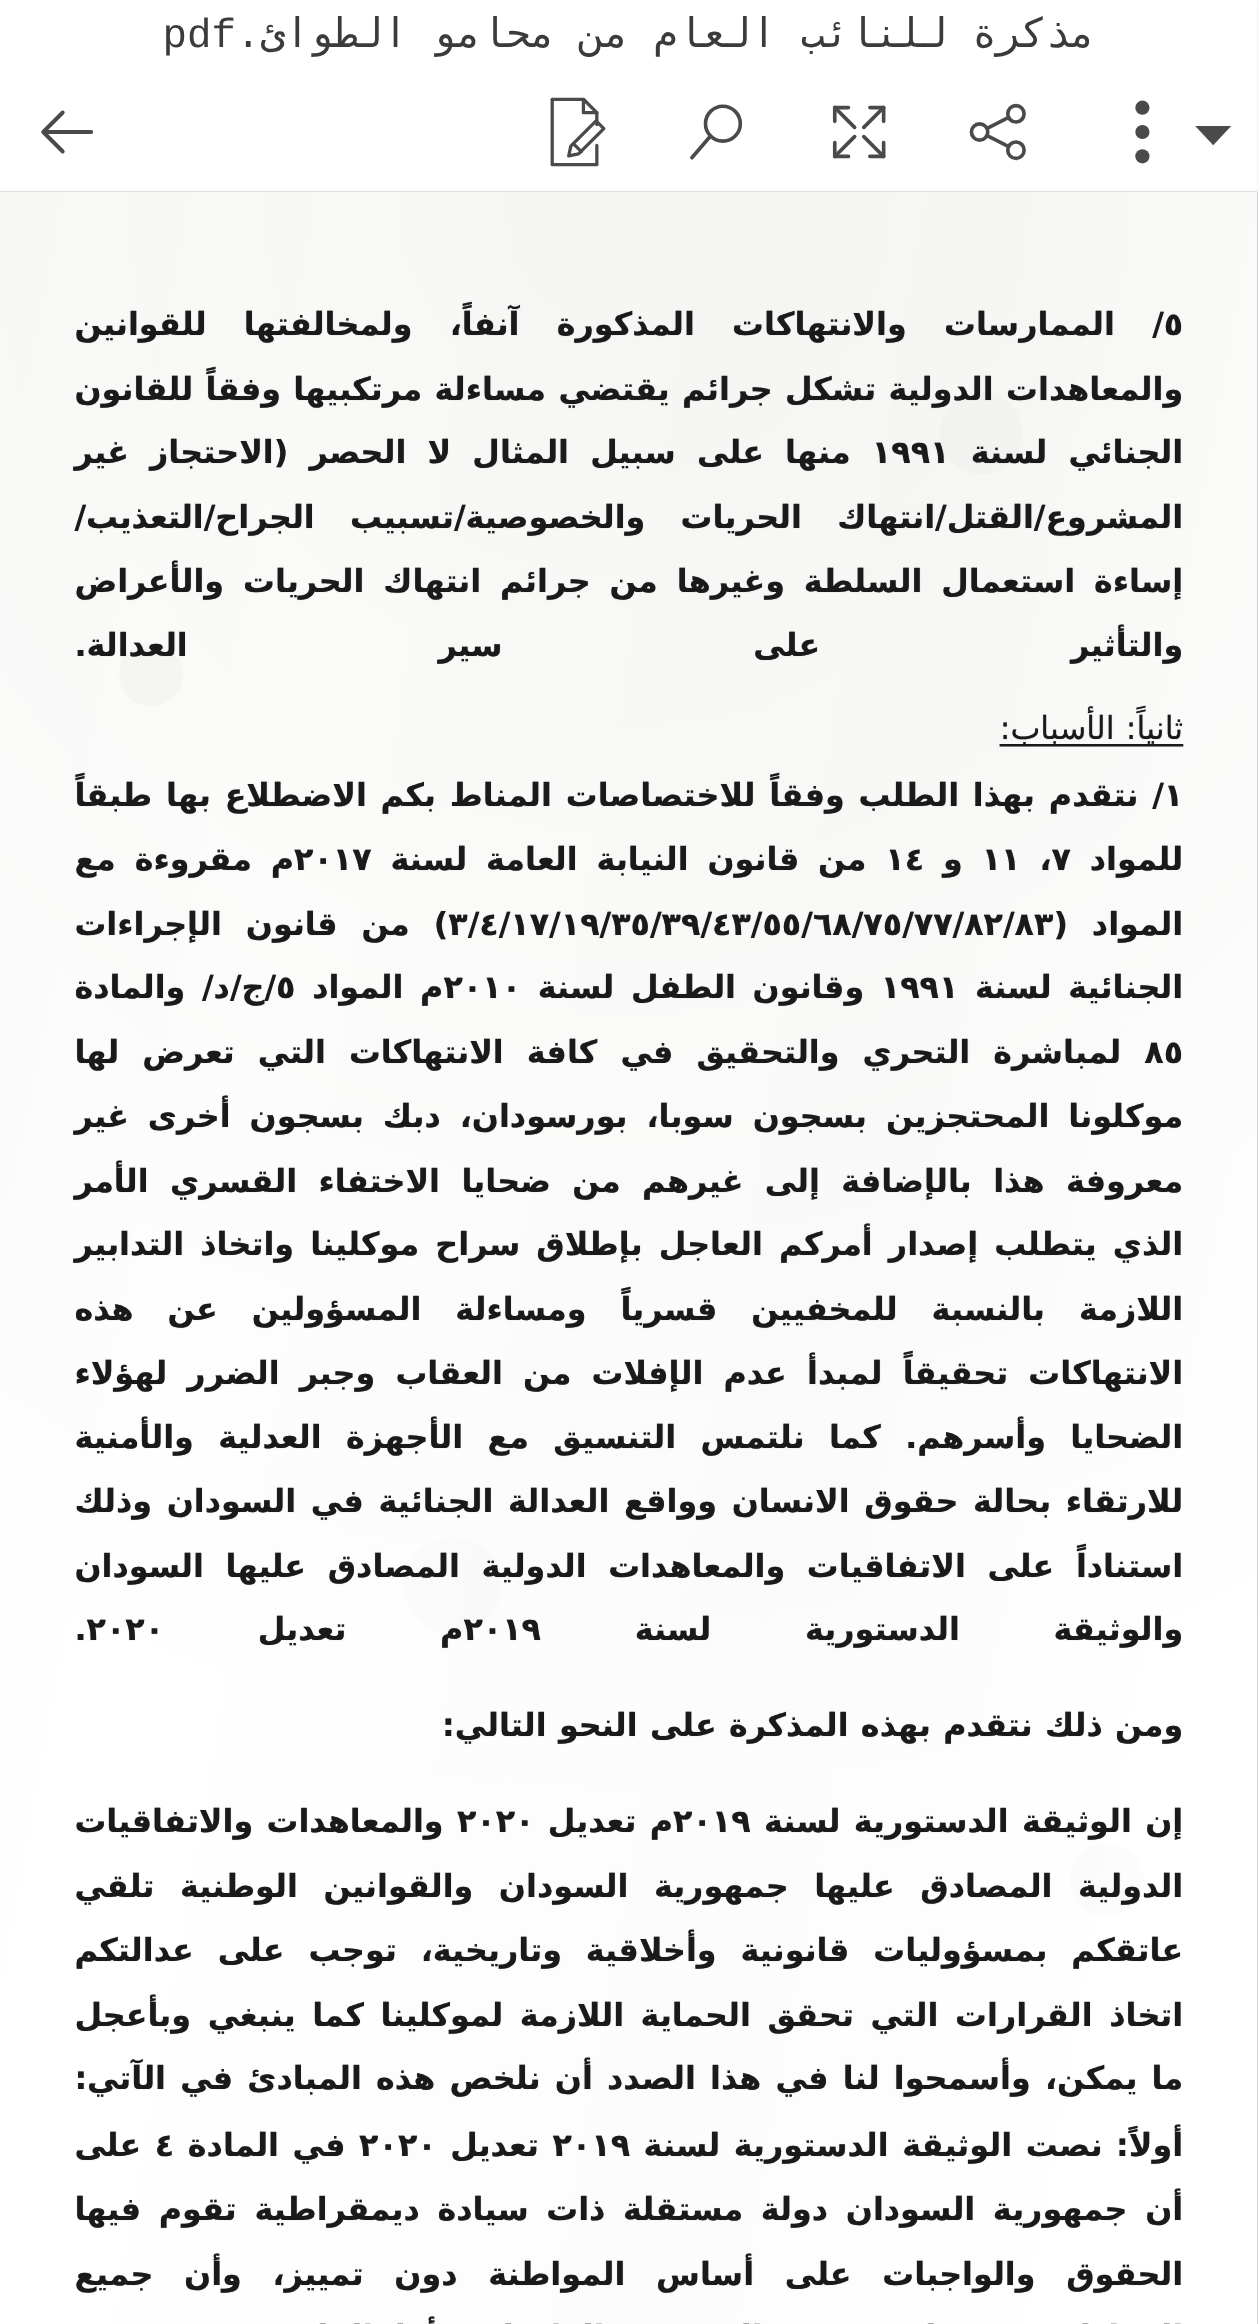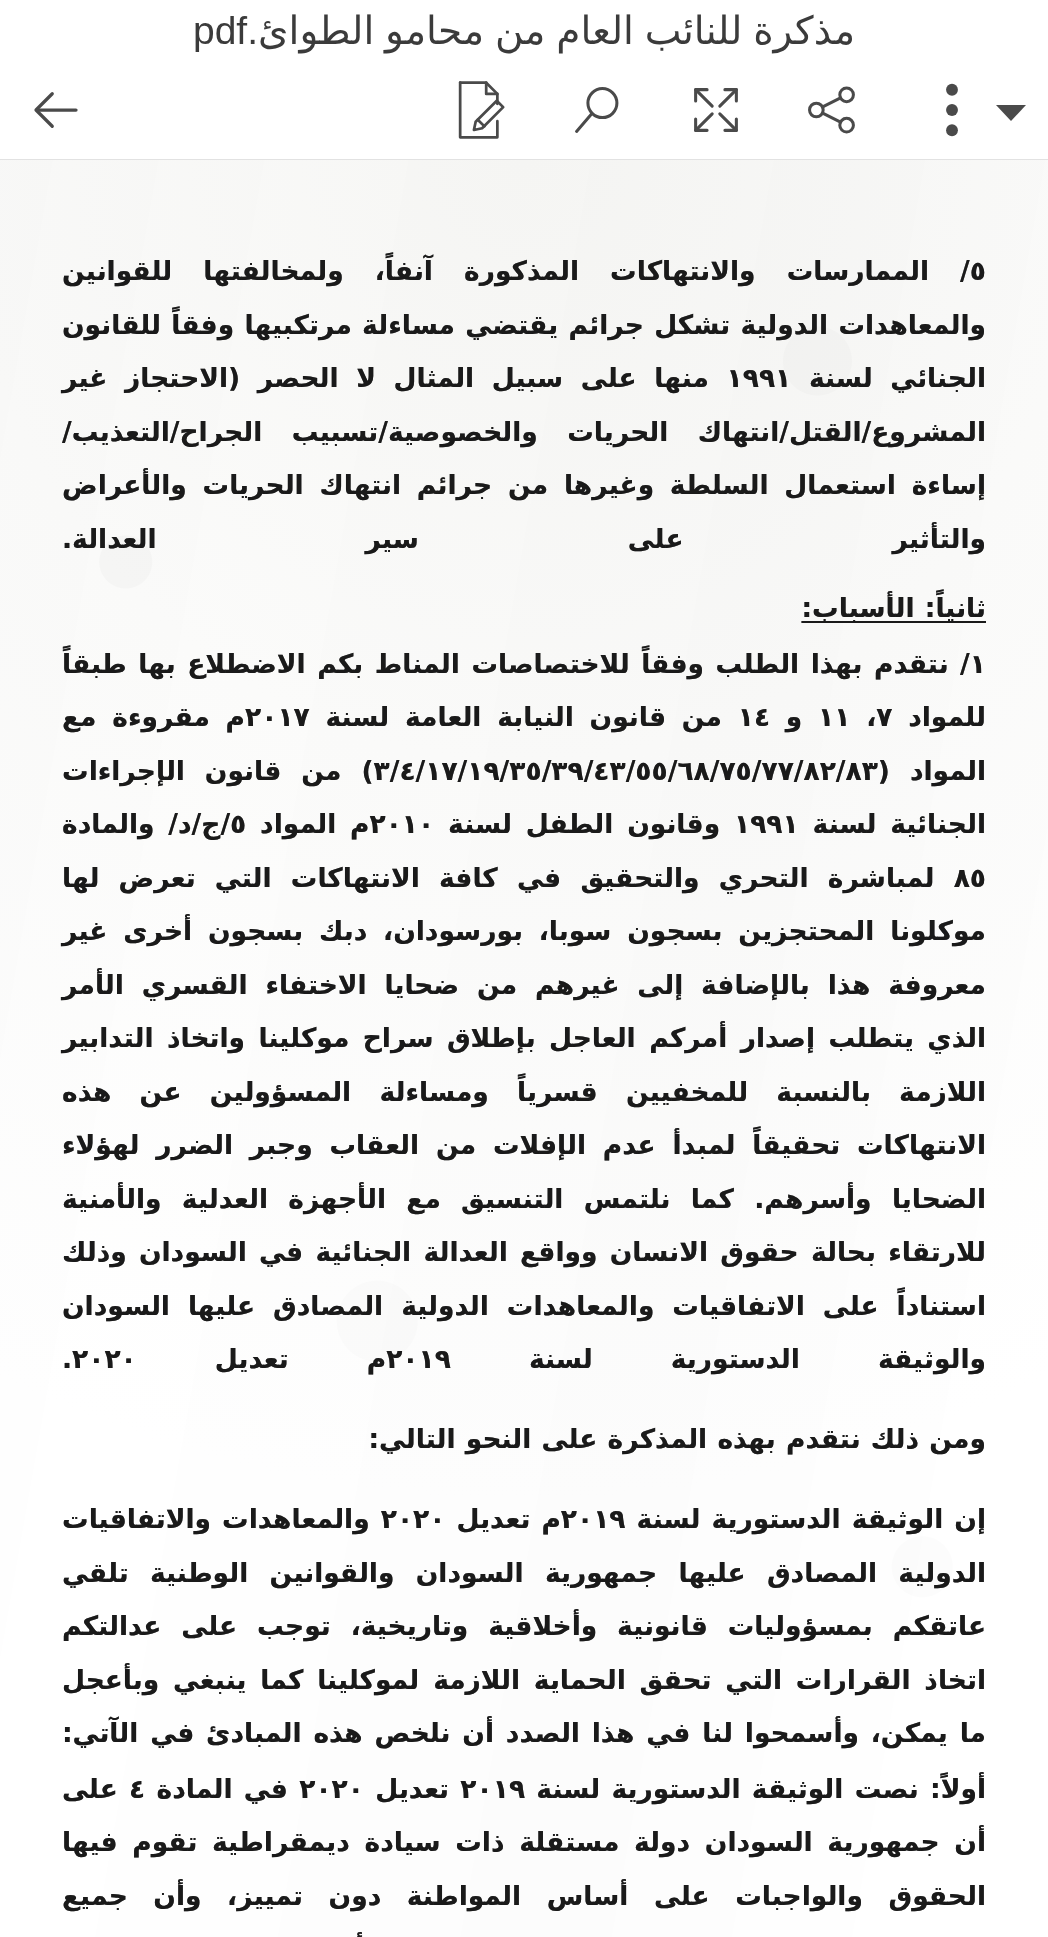--- a/index.html
+++ b/index.html
@@ -30,22 +30,22 @@
   .title-row {
     height: 62px;
     display: flex;
     align-items: center;
     justify-content: center;
     padding: 0 24px;
     box-sizing: border-box;
   }
 
   .doc-title {
-    font-family: Liberation Sans, sans-serif;
-    font-size: 39px;
+    font-family: Liberation Mono, monospace;
+    font-size: 34px;
     color: #3b3b3b;
     white-space: nowrap;
     overflow: hidden;
     text-overflow: ellipsis;
     direction: rtl;
     unicode-bidi: plaintext;
     line-height: 1.2;
     letter-spacing: 0px;
   }
 
@@ -160,21 +160,21 @@
 
   .heading-u {
     margin: 0 0 2px 0;
     text-align: left;
     direction: rtl;
   }
   .heading-u span.u {
     text-decoration: underline;
     text-underline-offset: 4px;
     text-decoration-thickness: 2px;
-    font-weight: 700;
+    font-weight: 400;
     margin-left: 22px;
   }
 
   .indent-right {
     text-align: center;
     direction: rtl;
   }
 
   .u { text-decoration: underline; text-underline-offset: 4px; text-decoration-thickness: 2px; }
 

